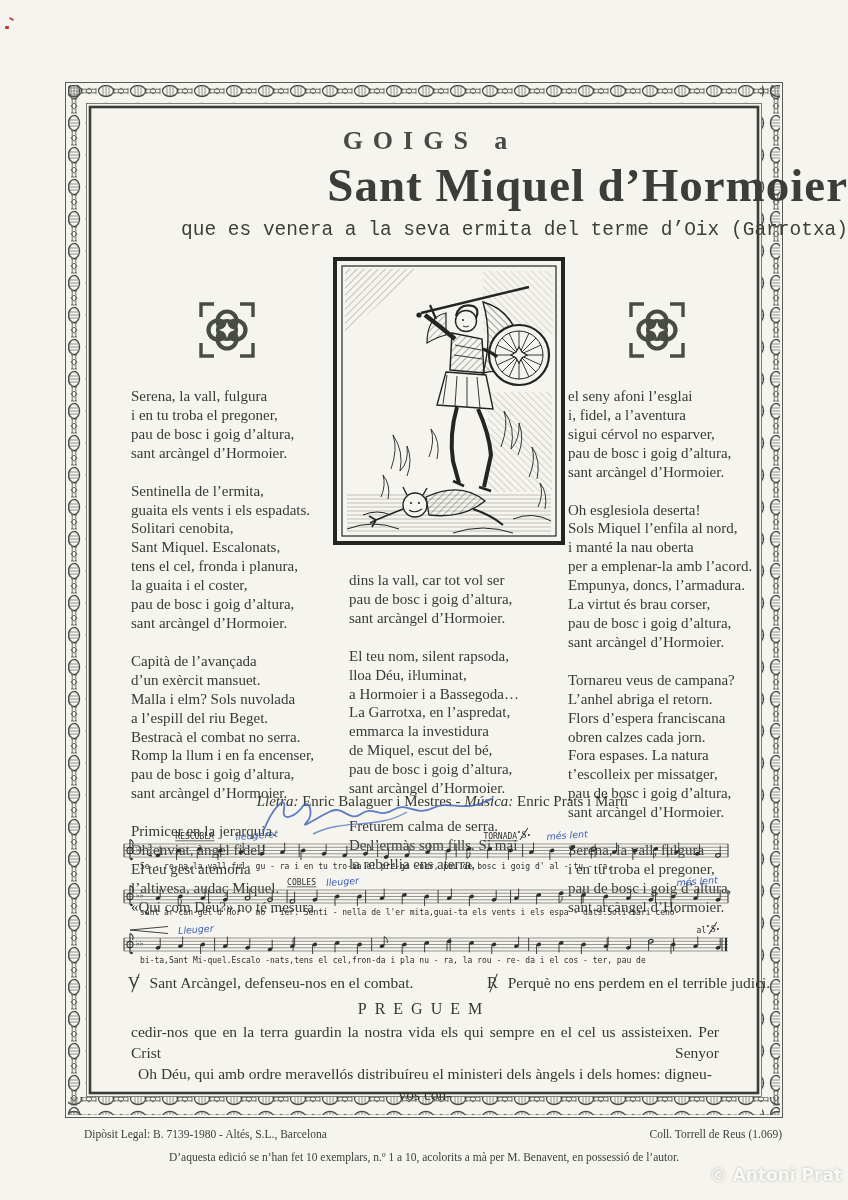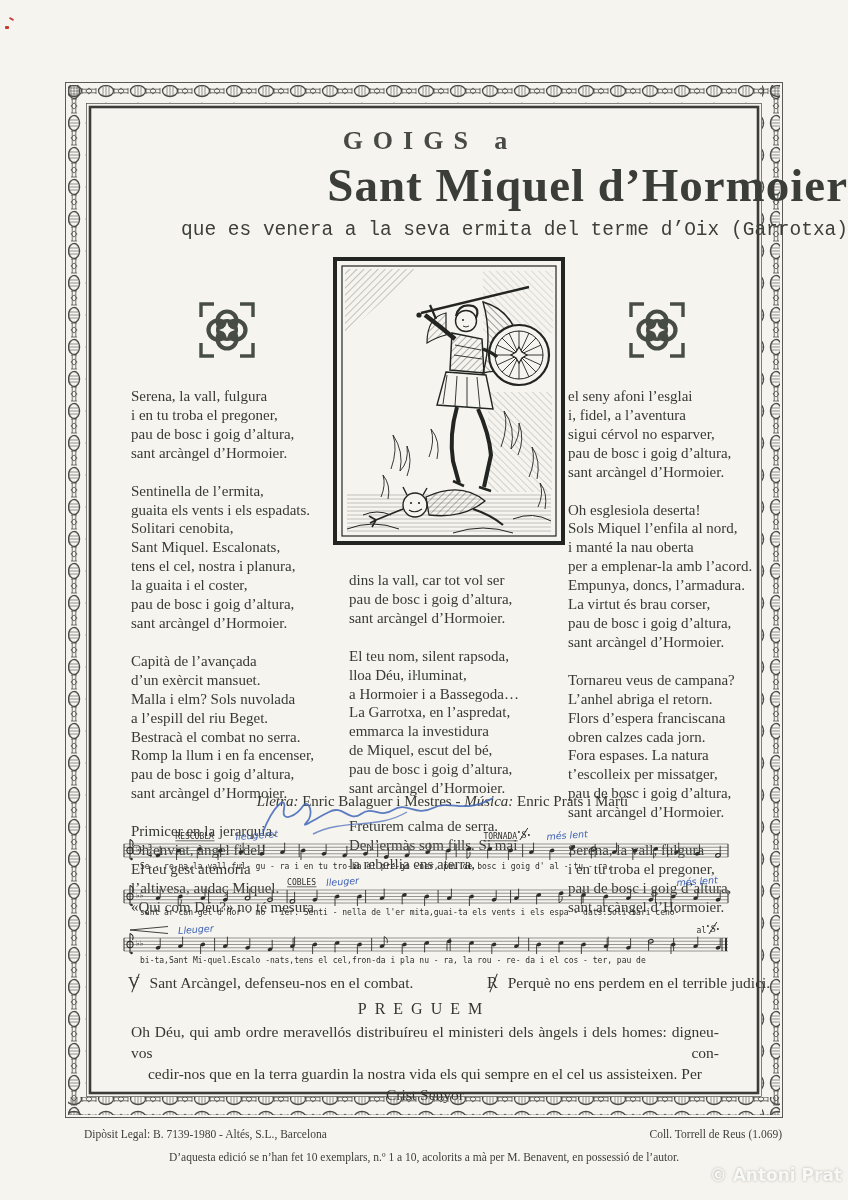--- a/index.html
+++ b/index.html
@@ -217,21 +217,21 @@
         <div>Serena, la vall, fulgura</div>
         <div>i en tu troba el pregoner,</div>
         <div>pau de bosc i goig d’altura,</div>
         <div>sant arcàngel d’Hormoier.</div>
       </div>
       <div class="stanza">
         <div>Sentinella de l’ermita,</div>
         <div>guaita els vents i els espadats.</div>
         <div>Solitari cenobita,</div>
         <div>Sant Miquel. Escalonats,</div>
-        <div>tens el cel, nostra i planura,</div>
+        <div>tens el cel, fronda i planura,</div>
         <div>la guaita i el coster,</div>
         <div>pau de bosc i goig d’altura,</div>
         <div>sant arcàngel d’Hormoier.</div>
       </div>
       <div class="stanza">
         <div>Capità de l’avançada</div>
         <div>d’un exèrcit mansuet.</div>
         <div>Malla i elm? Sols nuvolada</div>
         <div>a l’espill del riu Beget.</div>
         <div>Bestracà el combat no serra.</div>
@@ -577,20 +577,20 @@
 
 <div class="abs versicle vz">
   <span class="vmark">V</span><span>Sant Arcàngel, defenseu-nos en el combat.</span>
 </div>
 <div class="abs versicle rz">
   <span class="vmark">R</span><span>Perquè no ens perdem en el terrible judici.</span>
 </div>
 
 <div class="abs preguem">PREGUEM</div>
 <div class="abs prayer" id="prayer-root">
+    <div class="pl">cedir-nos que en la terra guardin la nostra vida els qui sempre en el cel us assisteixen. Per Crist Senyor</div>
     <div class="pl">Oh Déu, qui amb ordre meravellós distribuíreu el ministeri dels àngels i dels homes: digneu-vos con-</div>
-    <div class="pl">cedir-nos que en la terra guardin la nostra vida els qui sempre en el cel us assisteixen. Per Crist Senyor</div>
   </div>
 
 <div class="abs foot foot-left">Dipòsit Legal: B. 7139-1980 - Altés, S.L., Barcelona</div>
 <div class="abs foot foot-right">Coll. Torrell de Reus (1.069)</div>
 <div class="abs foot foot-center">D’aquesta edició se n’han fet 10 exemplars, n.º 1 a 10, acolorits a mà per M. Benavent, en possessió de l’autor.</div>
 <div class="abs watermark">© Antoni Prat</div>
 
 </body></html>

